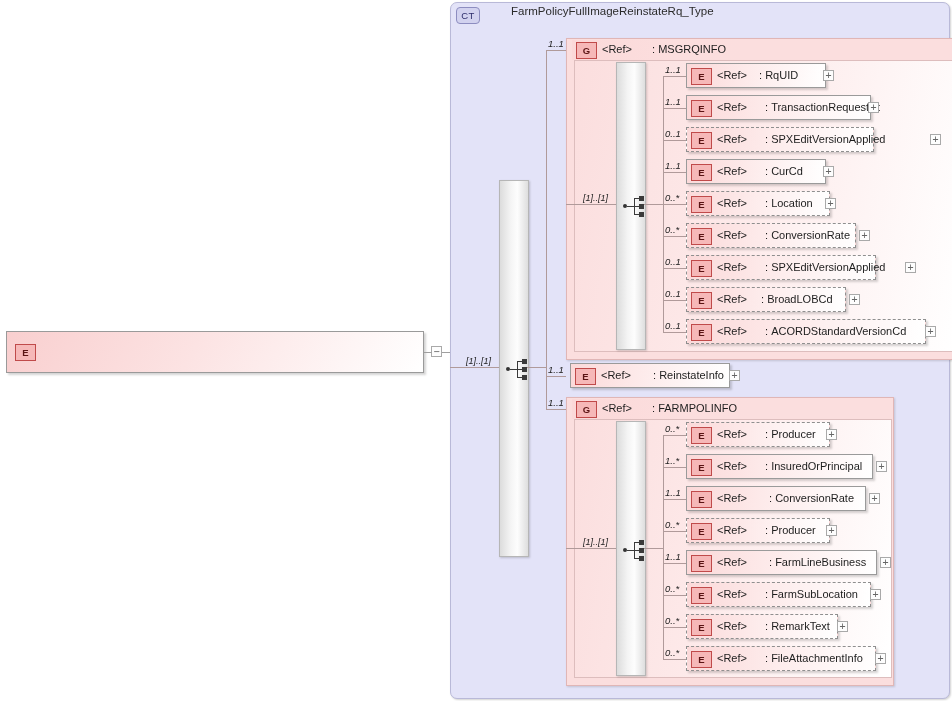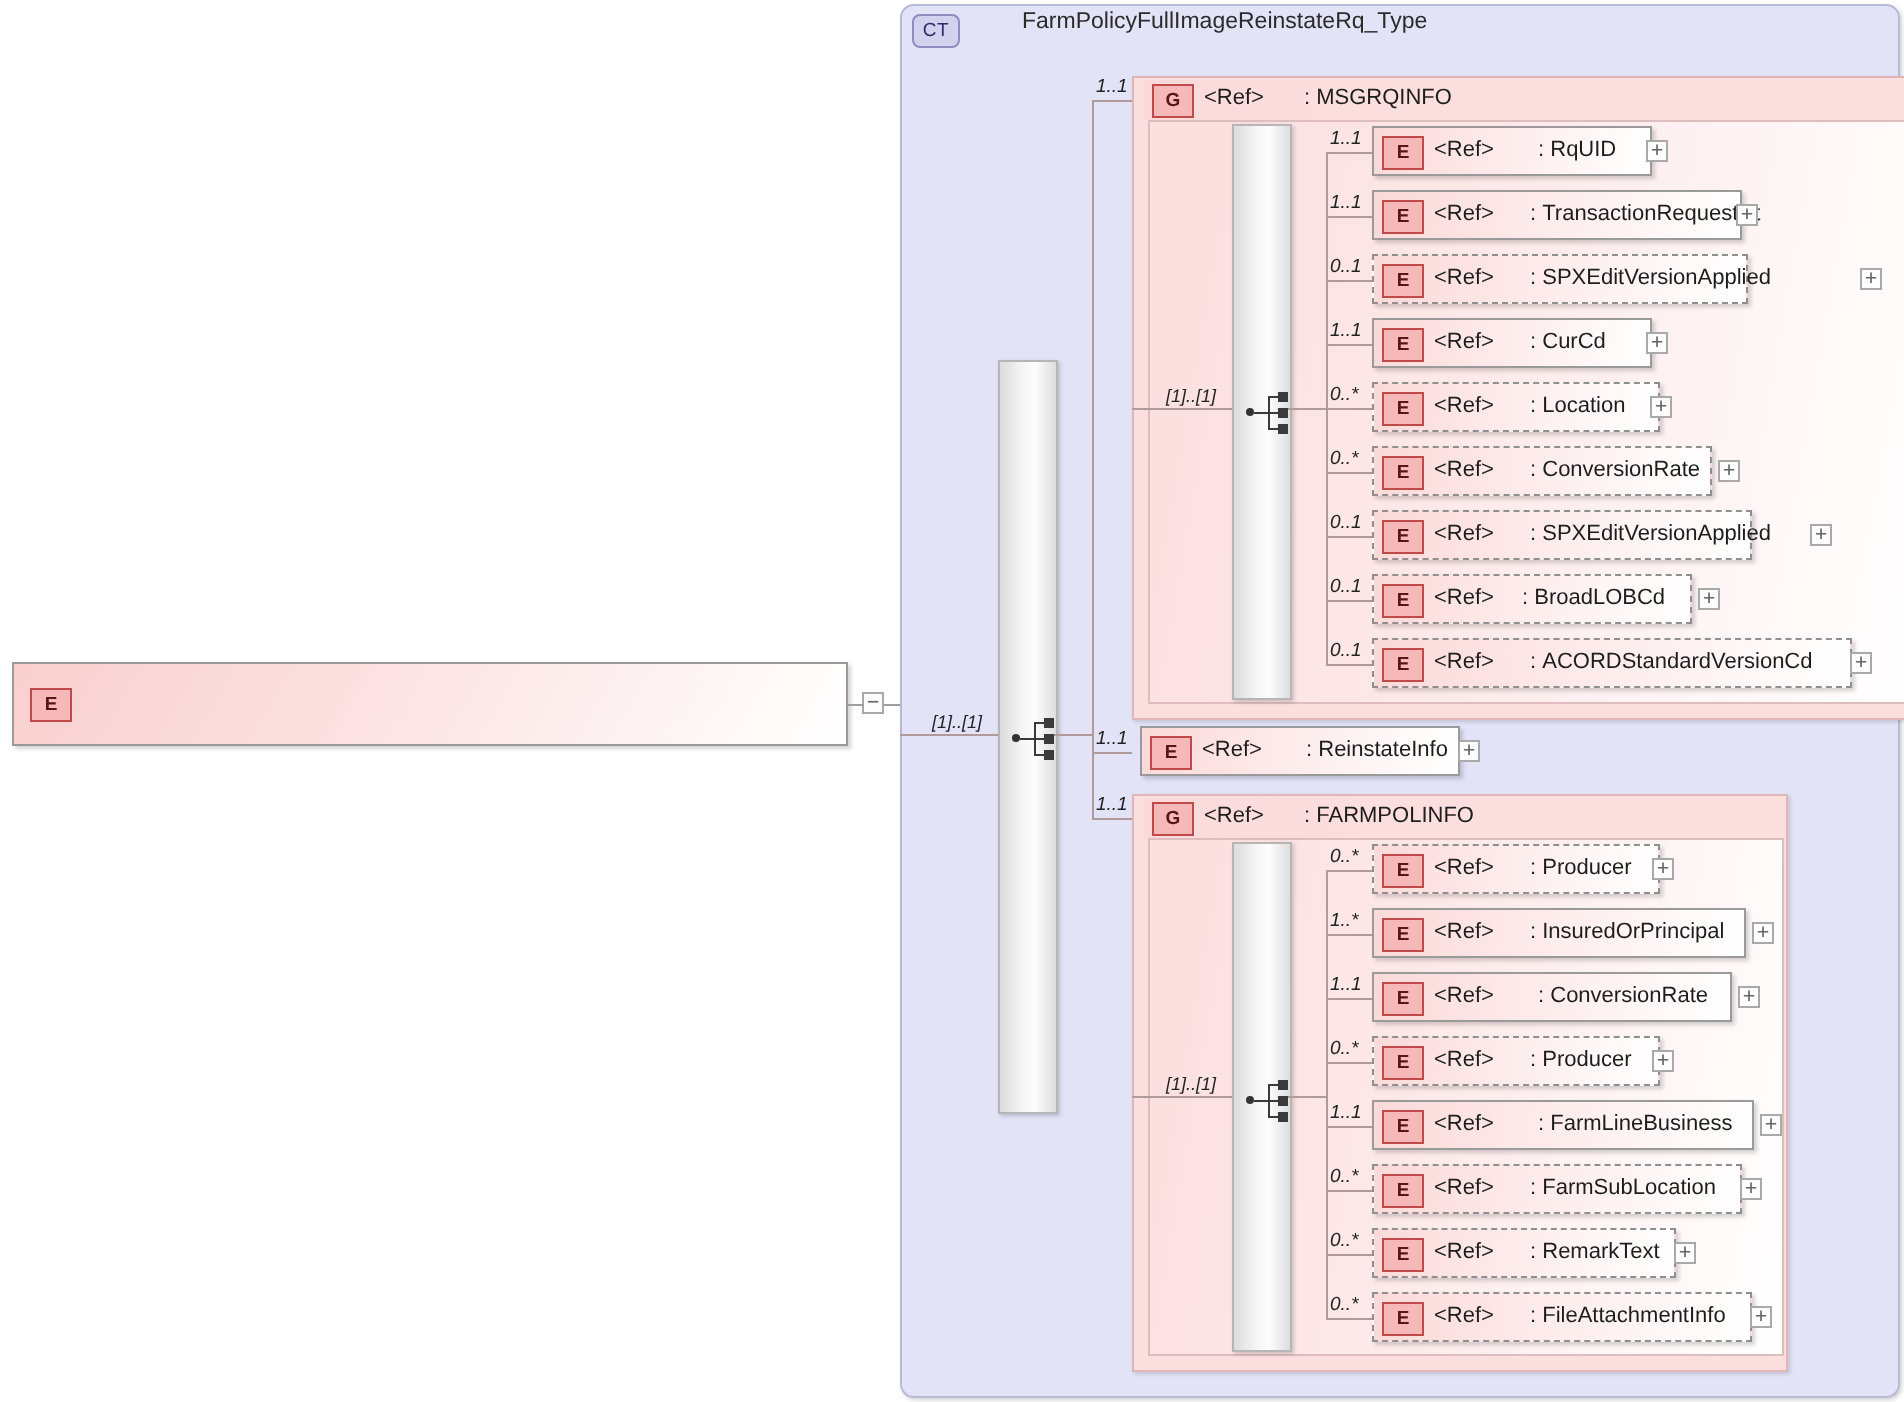--- a/index.html
+++ b/index.html
@@ -173,21 +173,21 @@
   <span class="sq" style="left:16px;top:17px;"></span>
 </div>
 <div class="ln h" style="left:644px;top:204px;width:19px;"></div>
 <div class="ln v" style="left:663px;top:76px;height:256px;"></div>
 
 <div class="card" style="left:665px;top:64px;">1..1</div>
 <div class="ln h" style="left:663px;top:76px;width:23px;"></div>
 <div class="node" style="left:686px;top:63px;width:140px;">
   <span class="badge">E</span>
   <span class="ref">&lt;Ref&gt;</span>
-  <span class="nm" style="left:82px;"><span>:</span>&nbsp;<span>RqUID</span></span>
+  <span class="nm" style="left:72px;"><span>:</span>&nbsp;<span>RqUID</span></span>
 </div>
 <div class="expander" style="left:823px;top:70px;">+</div>
 
 <div class="card" style="left:665px;top:96px;">1..1</div>
 <div class="ln h" style="left:663px;top:108px;width:23px;"></div>
 <div class="node" style="left:686px;top:95px;width:185px;">
   <span class="badge">E</span>
   <span class="ref">&lt;Ref&gt;</span>
   <span class="nm" style="left:78px;"><span>:</span>&nbsp;<span>TransactionRequestDt</span></span>
 </div>

